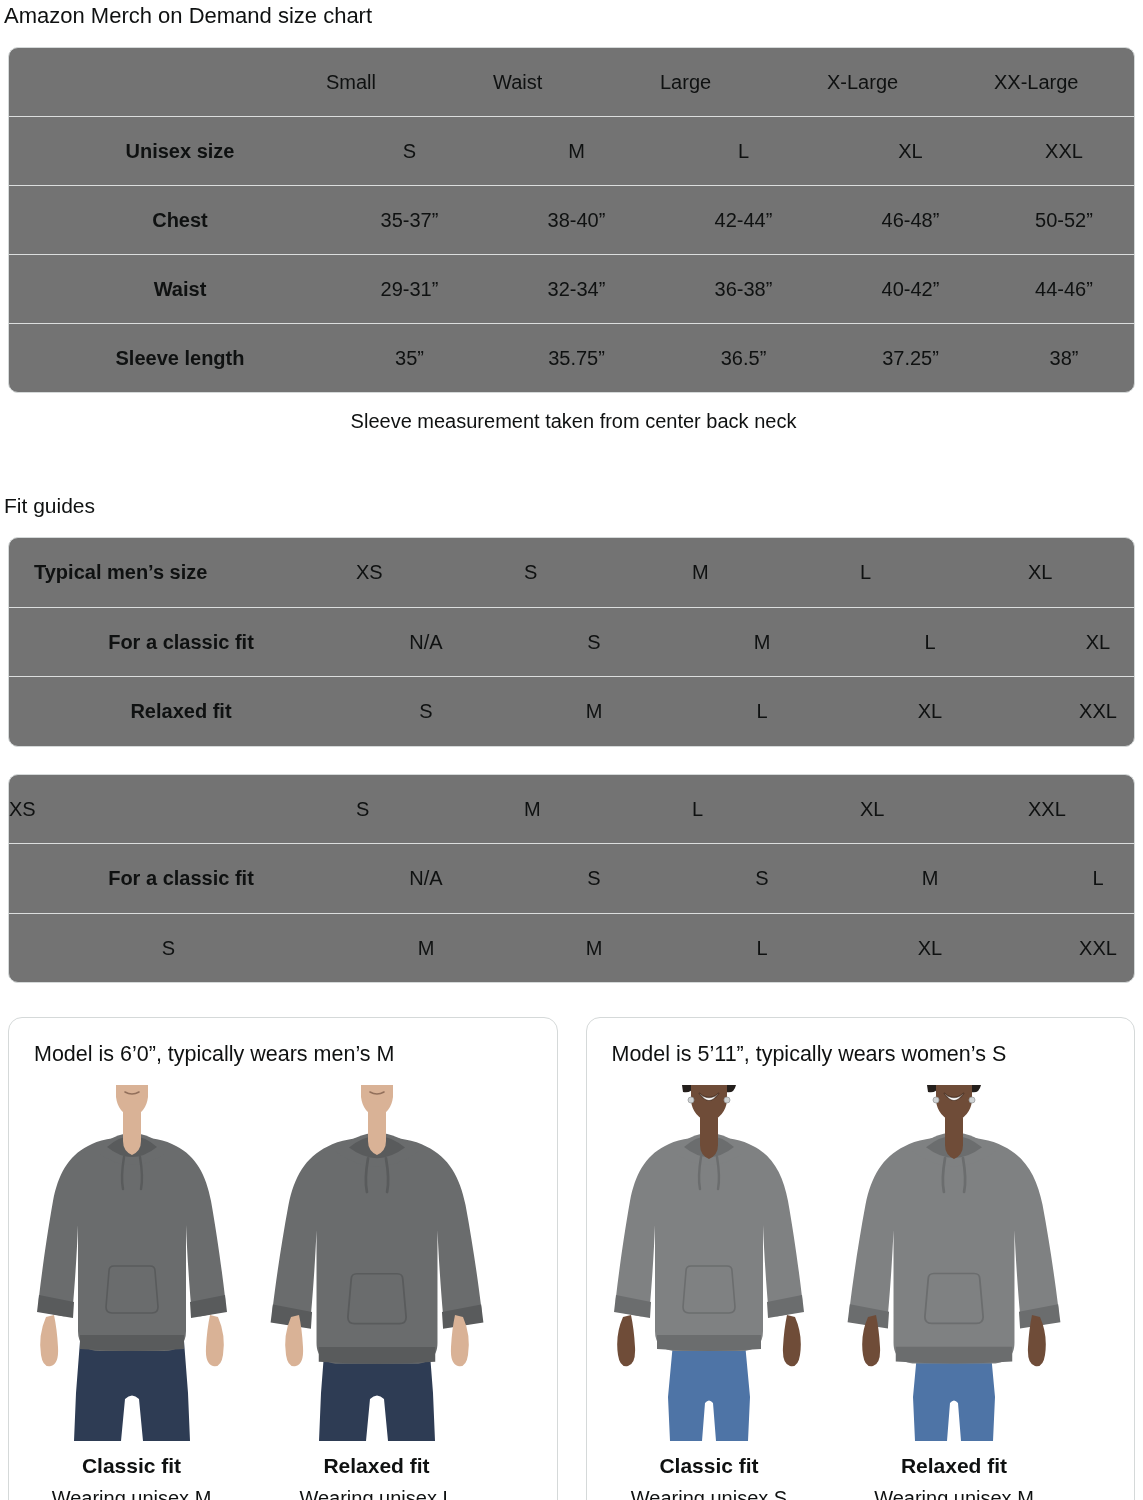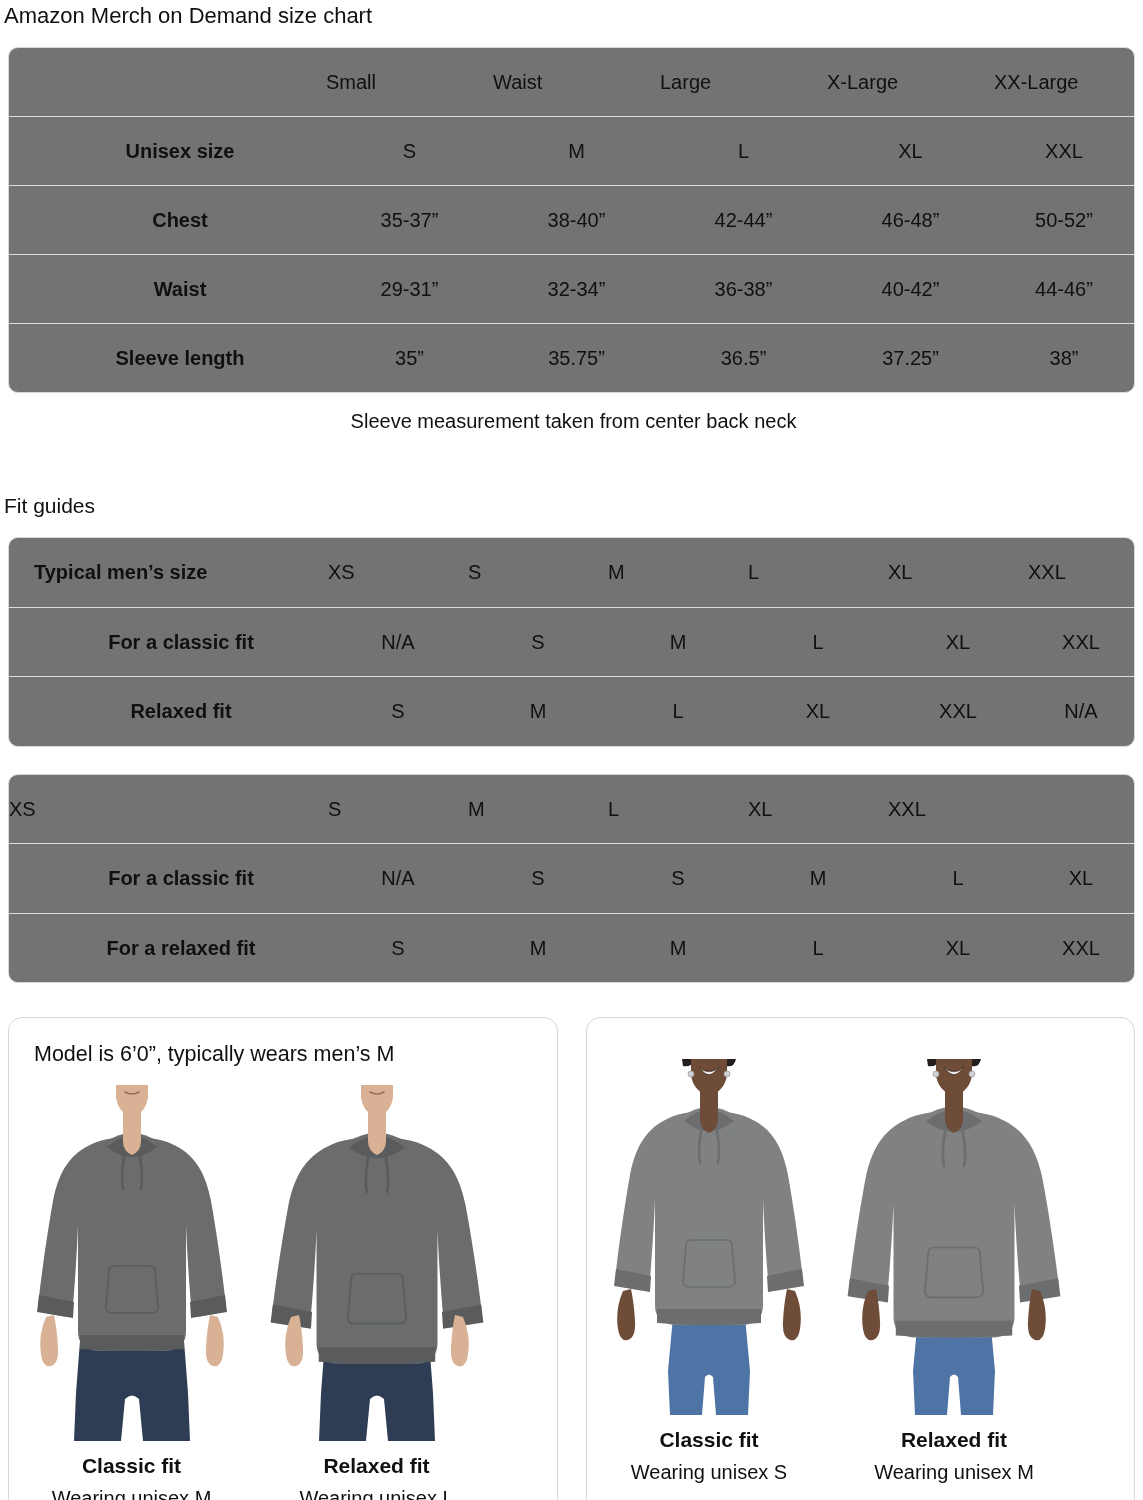--- a/index.html
+++ b/index.html
@@ -29,21 +29,21 @@
   .size-grid{grid-template-columns:317px 167px 167px 167px 167px 1fr;}
   .fit-grid{grid-template-columns:319px 140px 140px 140px 140px 140px 1fr;}
   .cell{font-size:20px;white-space:nowrap;}
   .cell.label{padding-left:25px;font-weight:700;}
   .trow.header .cell{font-weight:400;}
 
   .note{font-size:20px;margin:17px 0 0 4px;text-align:center;}
   h2.fit-guides{font-size:21px;font-weight:400;margin:61px 0 0 4px;}
   .table.first-fit{margin-top:19px;}
   .table.second-fit{margin-top:27px;}
-  .fit-row{height:68.5px;}
+  .fit-row{height:68.5px;gap:28px;}
 
   
   .cards{display:flex;gap:28px;margin:34px 8px 0 8px;}
   .card{
     flex:1;
     border:1px solid var(--border,#D5D9D9);
     border-radius:14px;
     padding:24px 0 26px 0;
     background:#fff;
   }
@@ -199,21 +199,20 @@
     <div class="trow fit-row fit-grid">
       <div class="cell label">For a classic fit</div>
       <div class="cell">N/A</div>
       <div class="cell">S</div>
       <div class="cell">S</div>
       <div class="cell">M</div>
       <div class="cell">L</div>
       <div class="cell">XL</div>
     </div>
     <div class="trow fit-row fit-grid">
-      <div class="cell label">For a relaxed fit</div>
       <div class="cell">S</div>
       <div class="cell">M</div>
       <div class="cell">M</div>
       <div class="cell">L</div>
       <div class="cell">XL</div>
       <div class="cell">XXL</div>
     </div>
   </section>
 
   <div class="cards">
@@ -260,20 +259,21 @@
           </svg>
           <figcaption>
             <div class="fit-name">Relaxed fit</div>
             <div class="fit-sub">Wearing unisex L</div>
           </figcaption>
         </figure>
       </div>
     </div>
 
     <div class="card">
+      <div class="card-title">Model is 5’11”, typically wears women’s S</div>
       <div class="figures">
         <figure class="model-figure">
           <svg class="fig woman" viewBox="0 0 230 356" role="img">
             <use href="#jeansW" class="jeans"></use>
             <g>
               <use href="#hoodieBody" class="hoodie"></use>
               <use href="#hemBand" class="hoodie-dk"></use>
               <use href="#cuffs" class="hoodie-dk"></use>
               <use href="#pocketPath" class="pocket"></use>
               <use href="#collarOuter" class="hoodie"></use>

